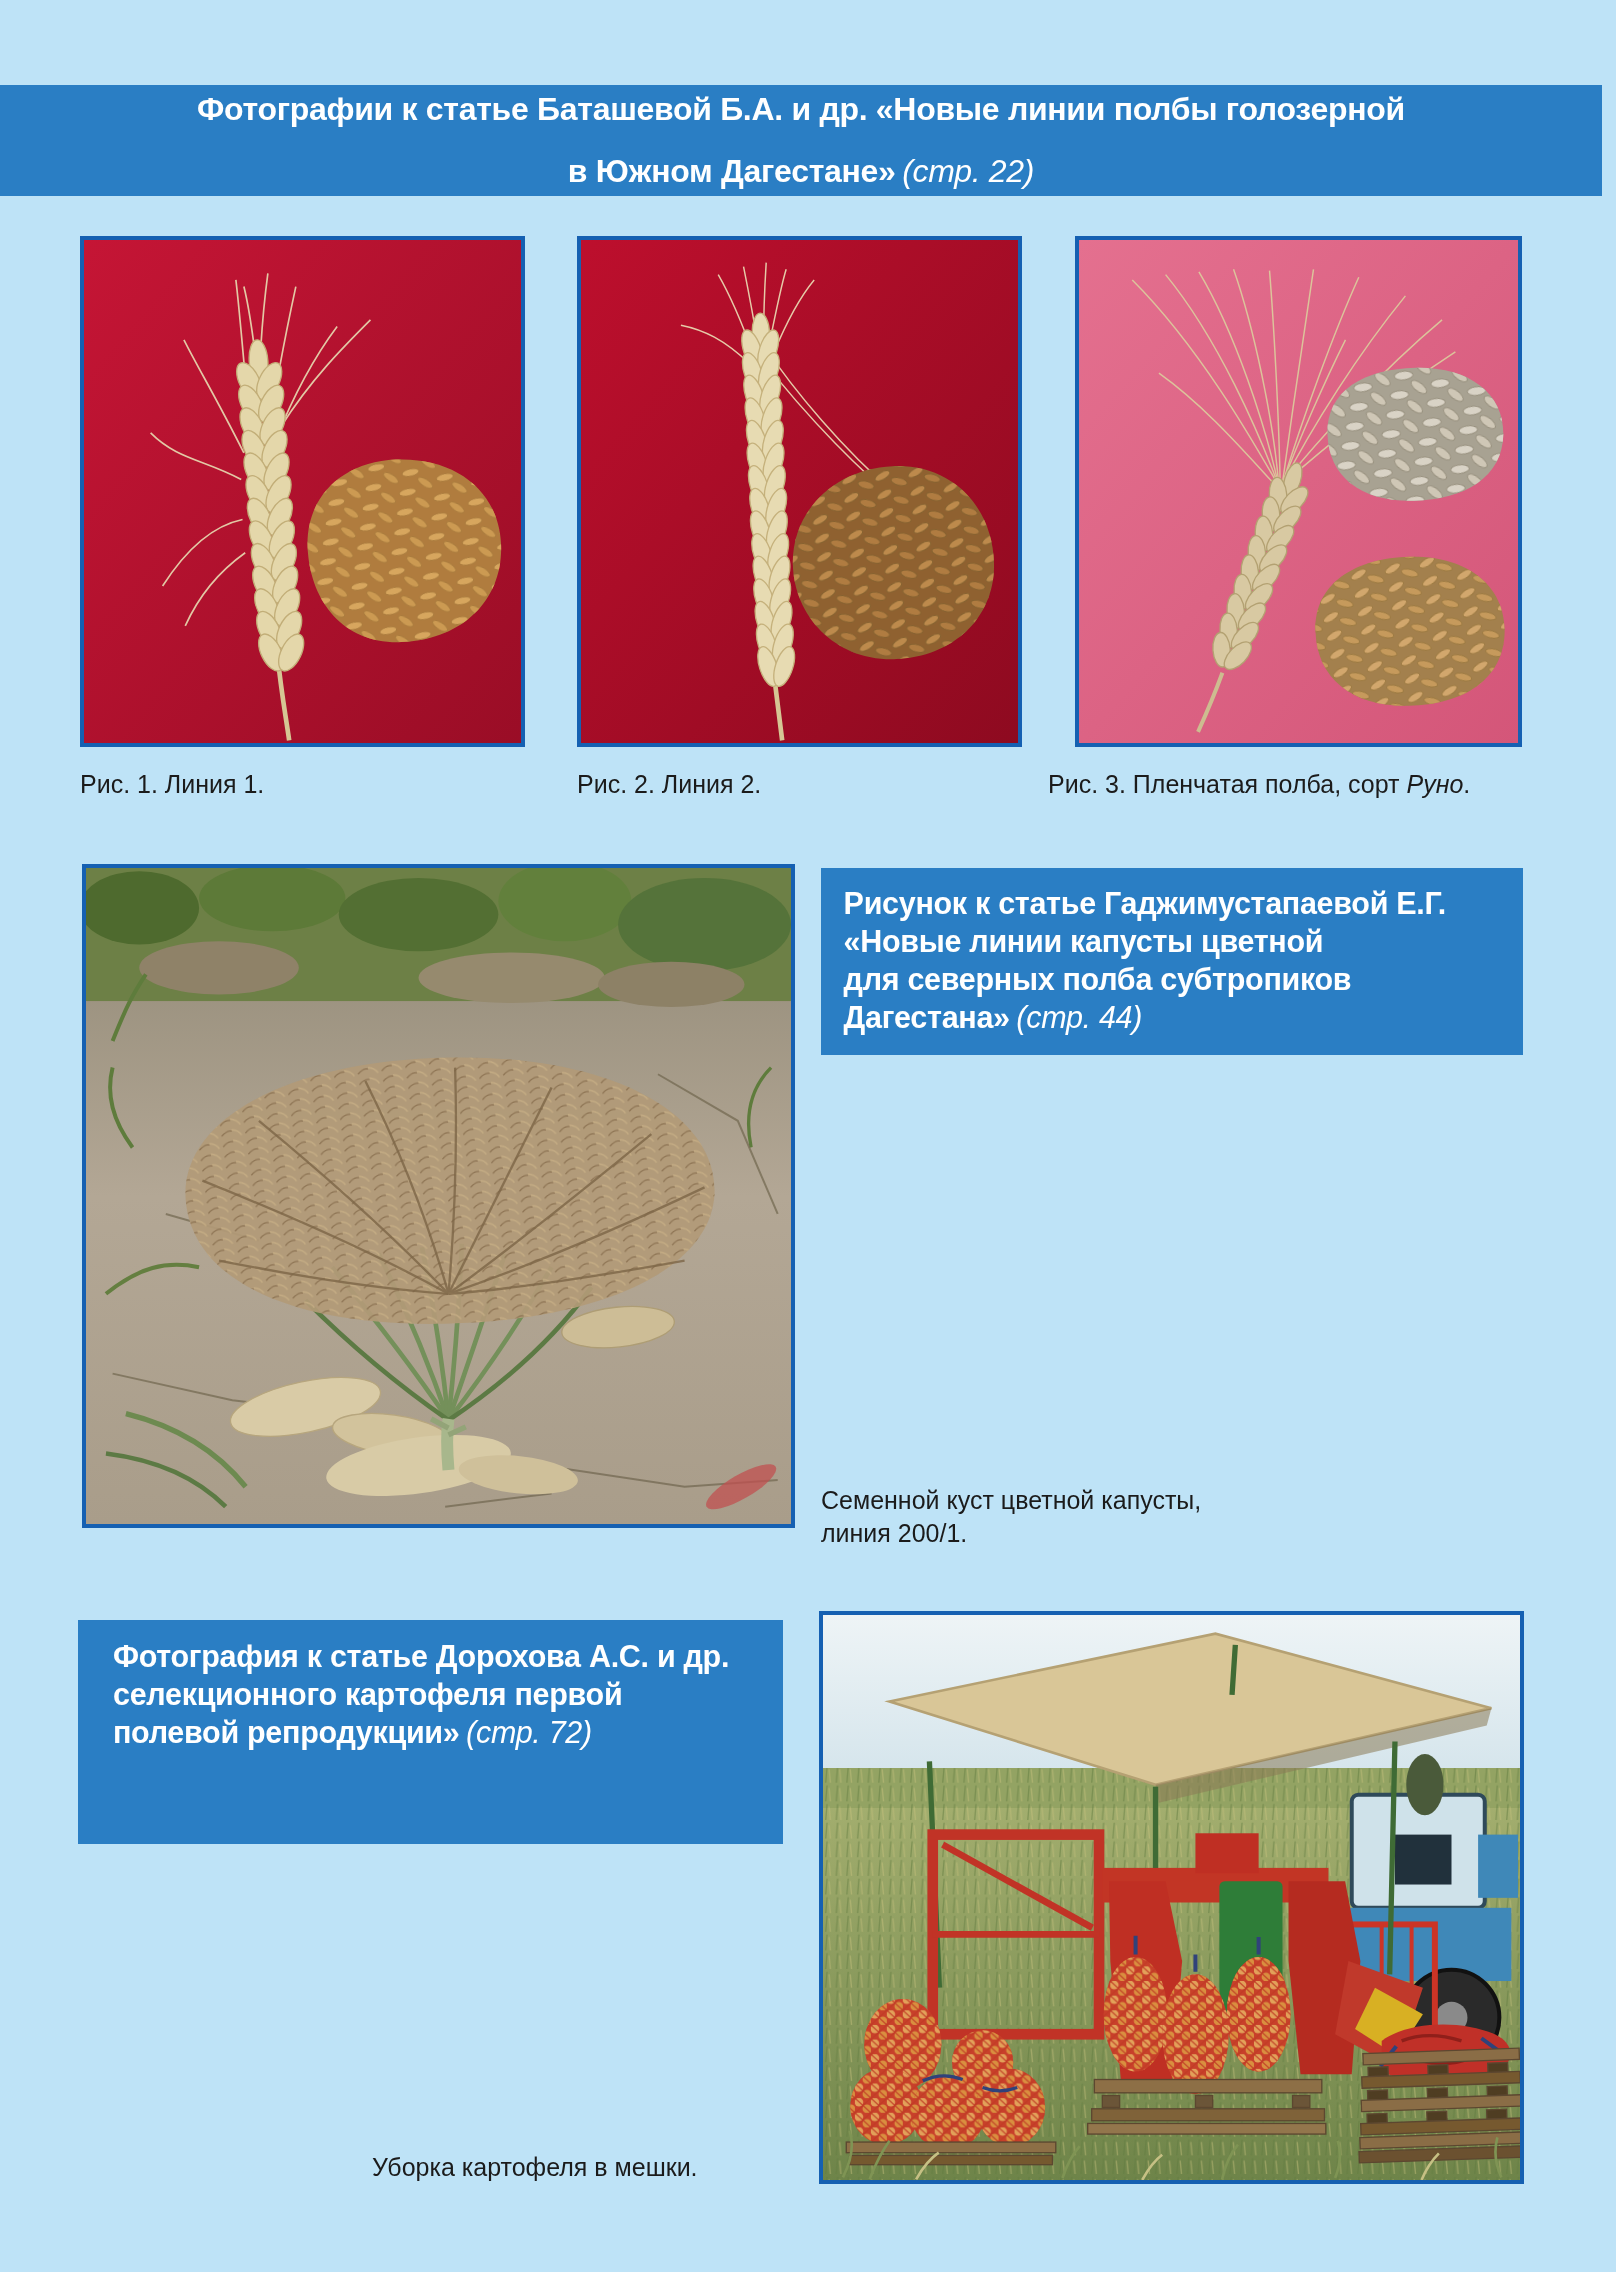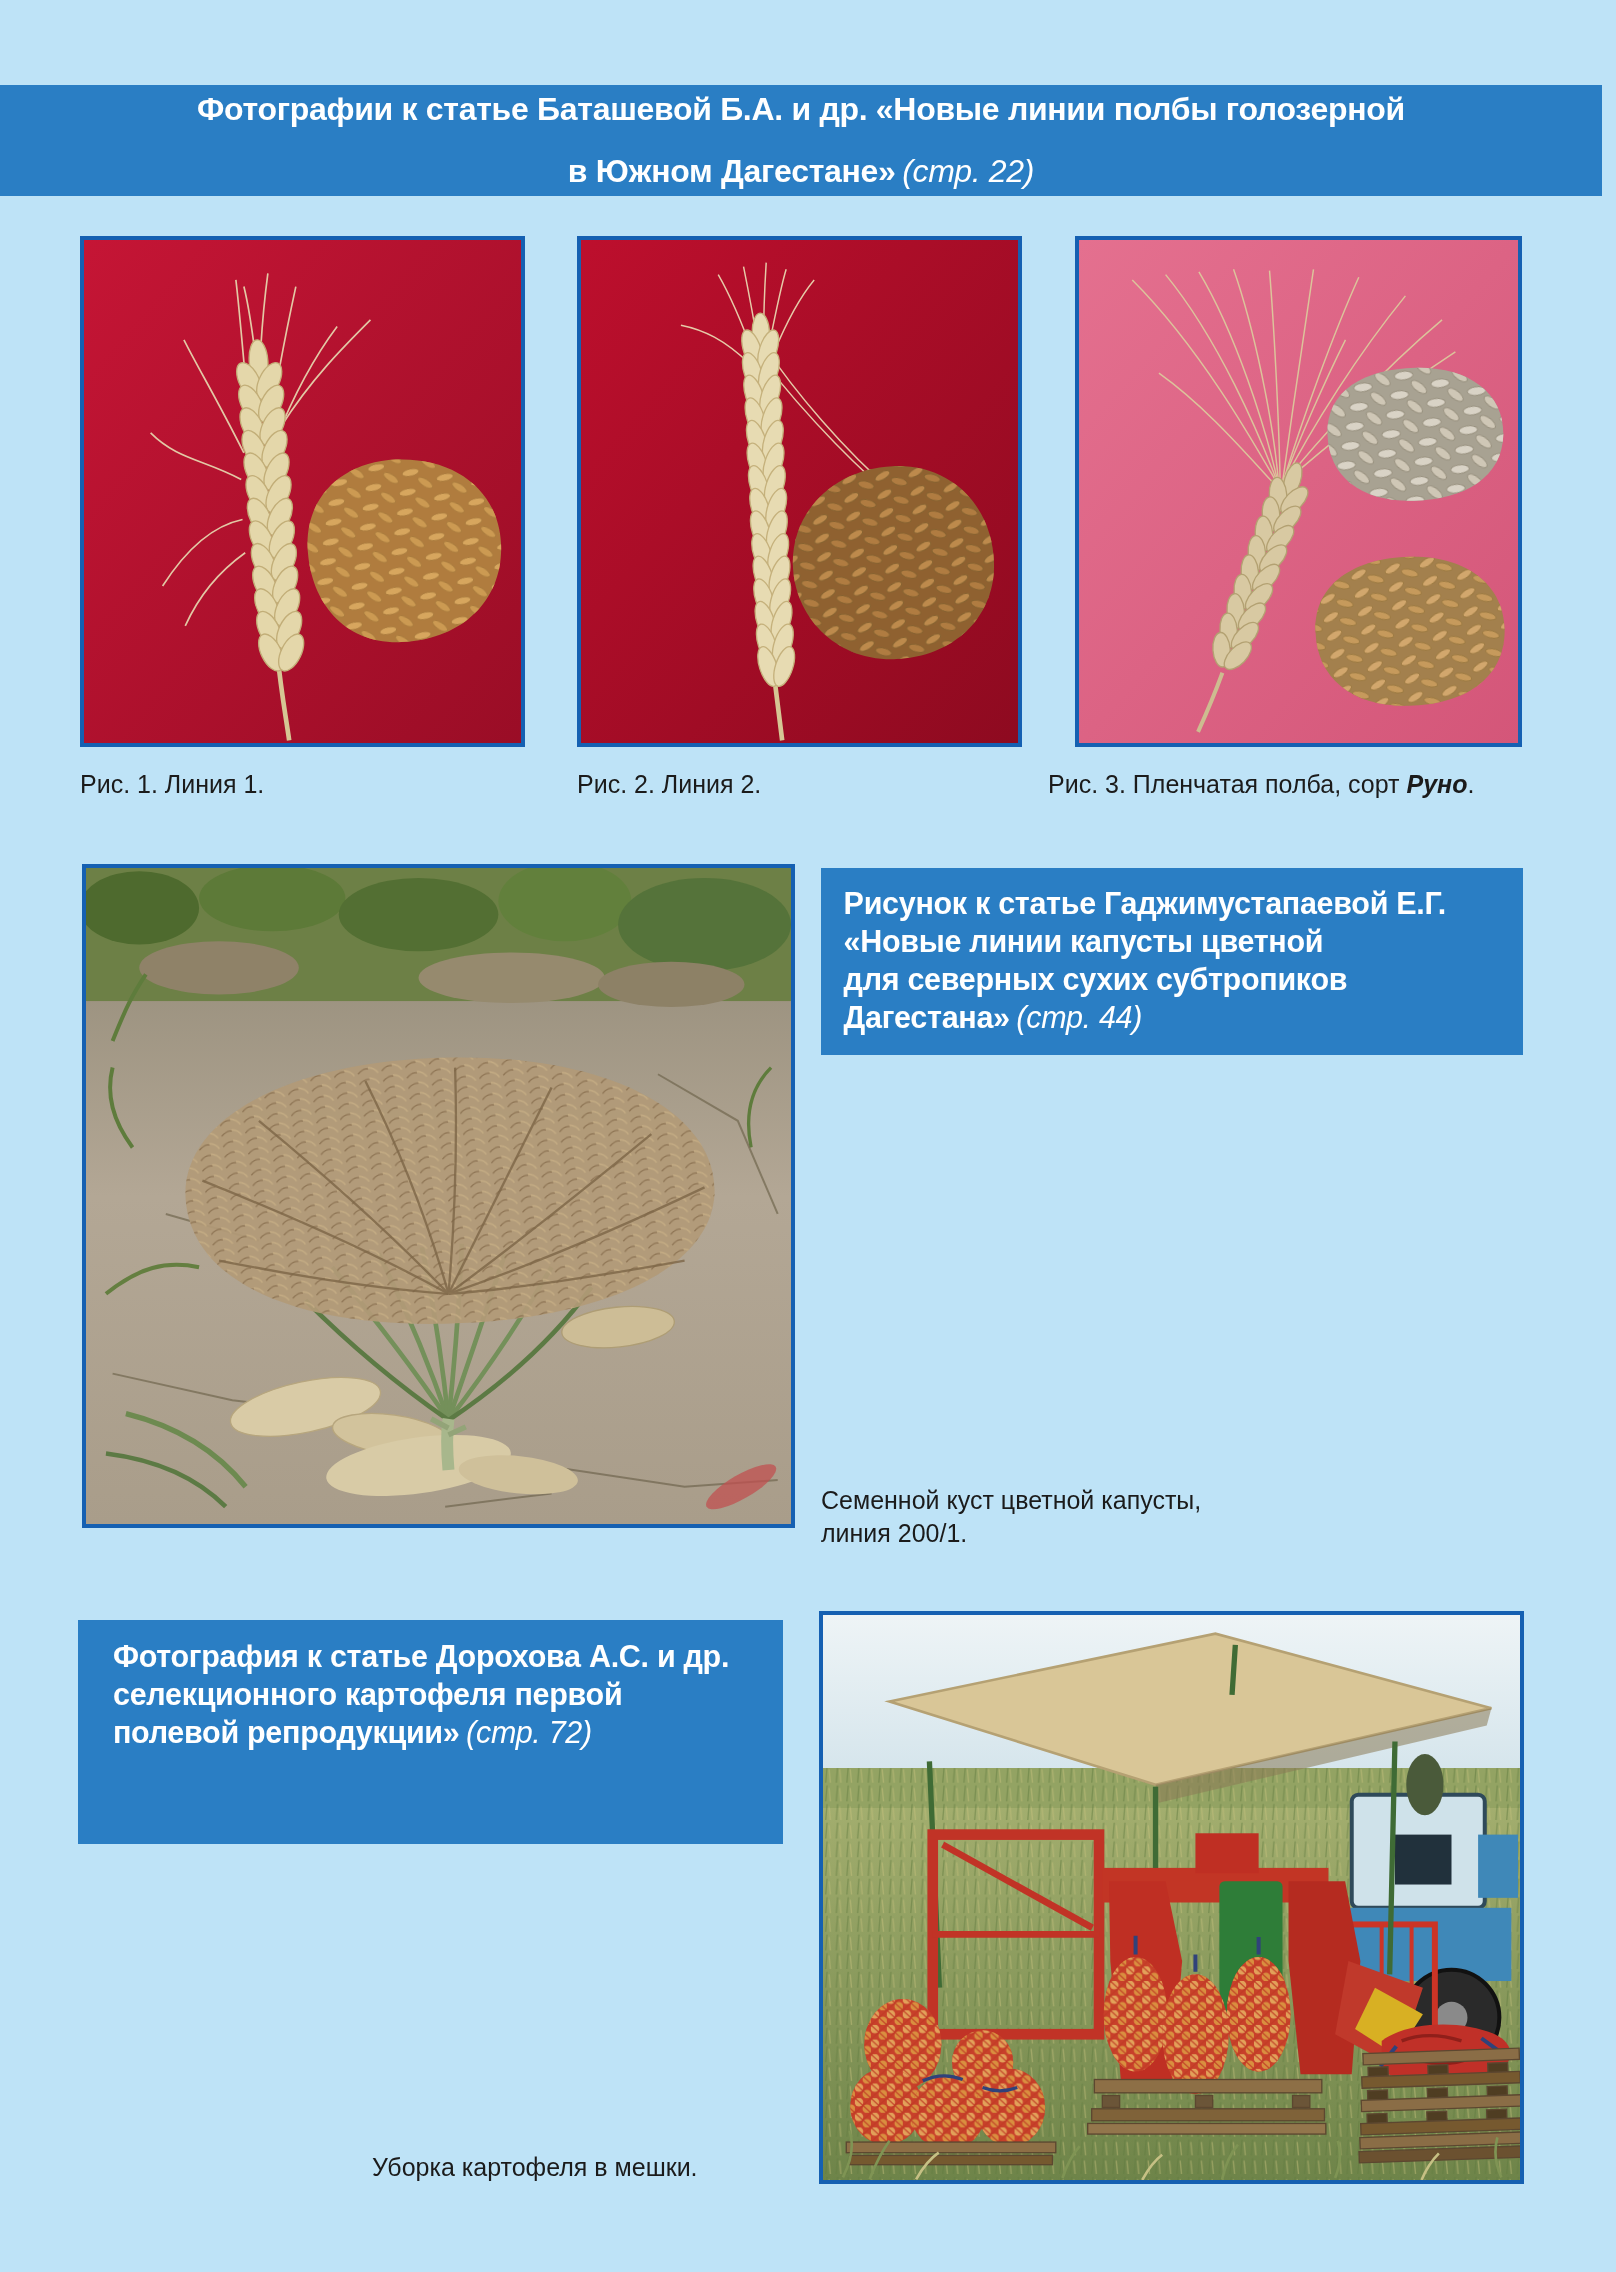--- a/index.html
+++ b/index.html
@@ -25,21 +25,21 @@
   }
   .bluebox .bl{white-space:nowrap;}
   .ref{font-style:italic;font-weight:400;margin-left:6.6px;}
   .photo{
     border:4.6px solid var(--photo-border);box-sizing:border-box;background:#777;
   }
   .photo svg{display:block;width:100%;height:100%;}
   .cap{
     color:var(--caption-text);font-size:25px;line-height:33px;font-weight:400;
   }
-  .cap .it{font-style:italic;font-weight:bold;}
+  .cap .it{font-style:italic;}
   .tc{text-align:left;}
 </style>
 </head>
 <body>
 
 <div class="abs band" style="left:0;top:85px;width:1602px;height:111px;">
   <div>Фотографии к статье Баташевой Б.А. и др. «Новые линии полбы голозерной</div>
   <div>
     <span>в Южном Дагестане»</span><span class="ref">(стр. 22)</span>
   </div>
@@ -288,21 +288,21 @@
       <ellipse cx="650" cy="912" rx="90" ry="28" fill="#cfc09a" transform="rotate(6 650 912)"></ellipse>
       <path d="M545 905 C542 870 542 850 545 828" stroke="#a8b78c" stroke-width="18" fill="none"></path>
       <path d="M545 842 l-26 -14 M545 852 l26 -12" stroke="#93a478" stroke-width="8" fill="none"></path>
     </g>
   </svg>
 </div>
 
 <div class="abs bluebox" style="left:821px;top:868px;width:702px;height:187px;padding:16px 22.6px;">
   <div class="bl">Рисунок к статье Гаджимустапаевой Е.Г.</div>
   <div class="bl">«Новые линии капусты цветной</div>
-  <div class="bl">для северных сухих субтропиков</div>
+  <div class="bl">для северных полба субтропиков</div>
   <div class="bl"><span>Дагестана»</span><span class="ref">(стр. 44)</span></div>
 </div>
 
 <div class="abs cap" style="left:821px;top:1484px;width:597px;">
   <div>Семенной куст цветной капусты,</div>
   <div>линия 200/1.</div>
 </div>
 
 <div class="abs bluebox" style="left:78px;top:1620px;width:705px;height:224px;padding:17px 35px;">
   <div class="bl">Фотография к статье Дорохова А.С. и др.</div>

